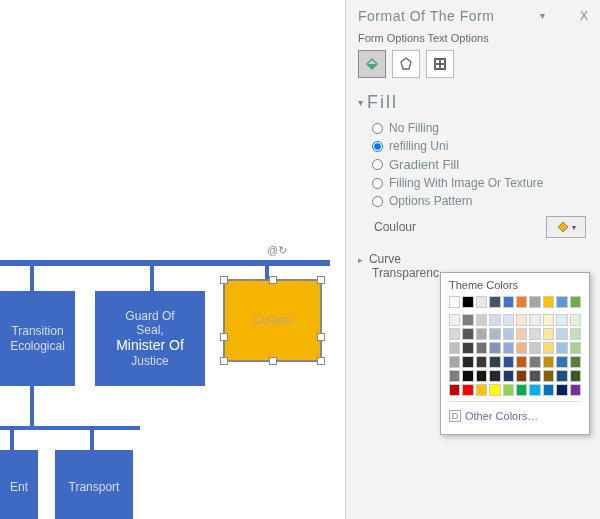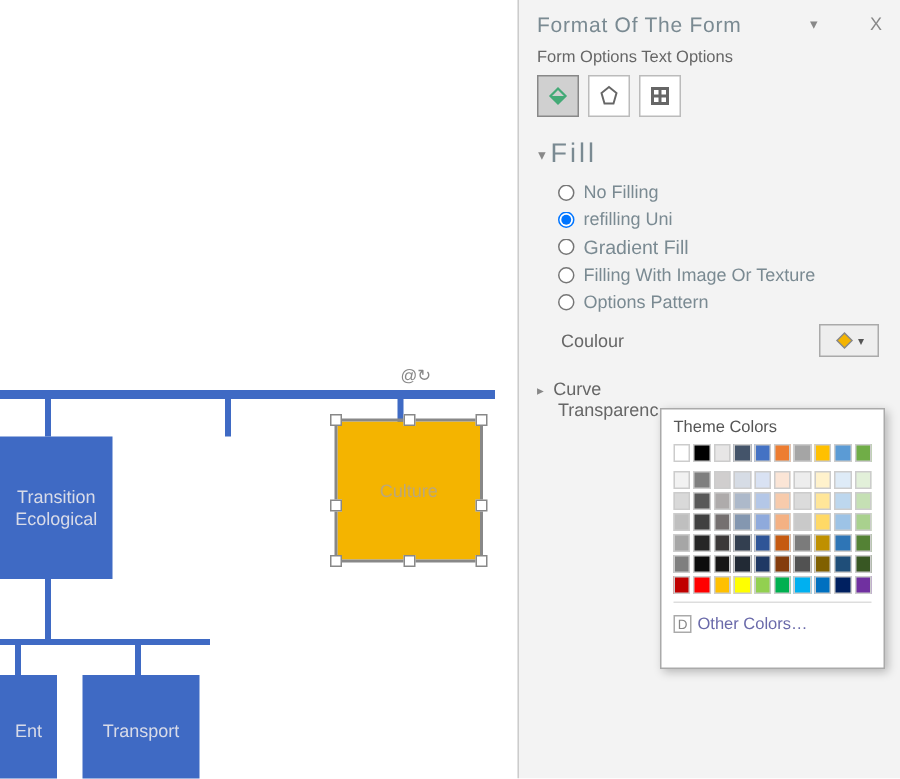--- a/index.html
+++ b/index.html
@@ -93,21 +93,21 @@
 .dropdown-arrow { font-size: 8px; color: #555; }
 .curve-row {
   padding: 6px 0 2px 12px; font-size: 12px; color: #666;
 }
 .curve-row::before { content: "▸"; font-size: 9px; margin-right: 3px; color: #888; }
 
 
 .picker {
   position: absolute; right: 10px; top: 272px; width: 150px;
   background: #fff; border: 1px solid #aaa; box-shadow: 2px 2px 6px rgba(0,0,0,0.25);
-  padding: 6px 8px 20px; font-size: 11px; z-index: 10;
+  padding: 6px 8px 9px; font-size: 11px; z-index: 10;
 }
 .picker-title { color: #555; margin-bottom: 5px; font-size: 11px; }
 .swatch-row { display: flex; gap: 2px; margin-bottom: 2px; }
 .swatch {
   width: 12px; height: 12px; border: 1px solid #ccc; cursor: pointer;
 }
 .picker hr { border: none; border-top: 1px solid #ddd; margin: 5px 0; }
 .picker-link { color: #6a6aaa; cursor: pointer; padding: 3px 0; display: flex; align-items: center; gap: 4px; }
 .picker-link .d-icon {
   width: 12px; height: 12px; border: 1px solid #aaa; display: inline-flex;
@@ -132,22 +132,28 @@
     <div class="connector" style="left:0;top:242px;width:330px;height:6px"></div>
     <div class="connector" style="left:30px;top:248px;width:4px;height:25px"></div>
     <div class="connector" style="left:150px;top:248px;width:4px;height:25px"></div>
     <div class="connector" style="left:265px;top:248px;width:4px;height:25px"></div>
 
     <div class="shape" style="left:0;top:273px;width:75px;height:95px">
       <div>Transition</div>
       <div>Ecological</div>
     </div>
 
-
-    <div class="shape selected" style="left:225px;top:263px;width:95px;height:92px">
+    <div class="shape" style="left:95px;top:273px;width:110px;height:95px">
+      <div>Guard Of</div>
+      <div>Seal,</div>
+      <div style="font-size:14px;color:#fff">Minister Of</div>
+      <div>Justice</div>
+    </div>
+
+    <div class="shape selected" style="left:225px;top:263px;width:95px;height:79px">
       <div style="color:#bba77a">Culture</div>
       <div class="handle" style="left:-5px;top:-5px"></div>
       <div class="handle" style="right:-5px;top:-5px"></div>
       <div class="handle" style="left:-5px;bottom:-5px"></div>
       <div class="handle" style="right:-5px;bottom:-5px"></div>
       <div class="handle" style="left:44px;top:-5px"></div>
       <div class="handle" style="left:44px;bottom:-5px"></div>
       <div class="handle" style="left:-5px;top:52px"></div>
       <div class="handle" style="right:-5px;top:52px"></div>
     </div>

